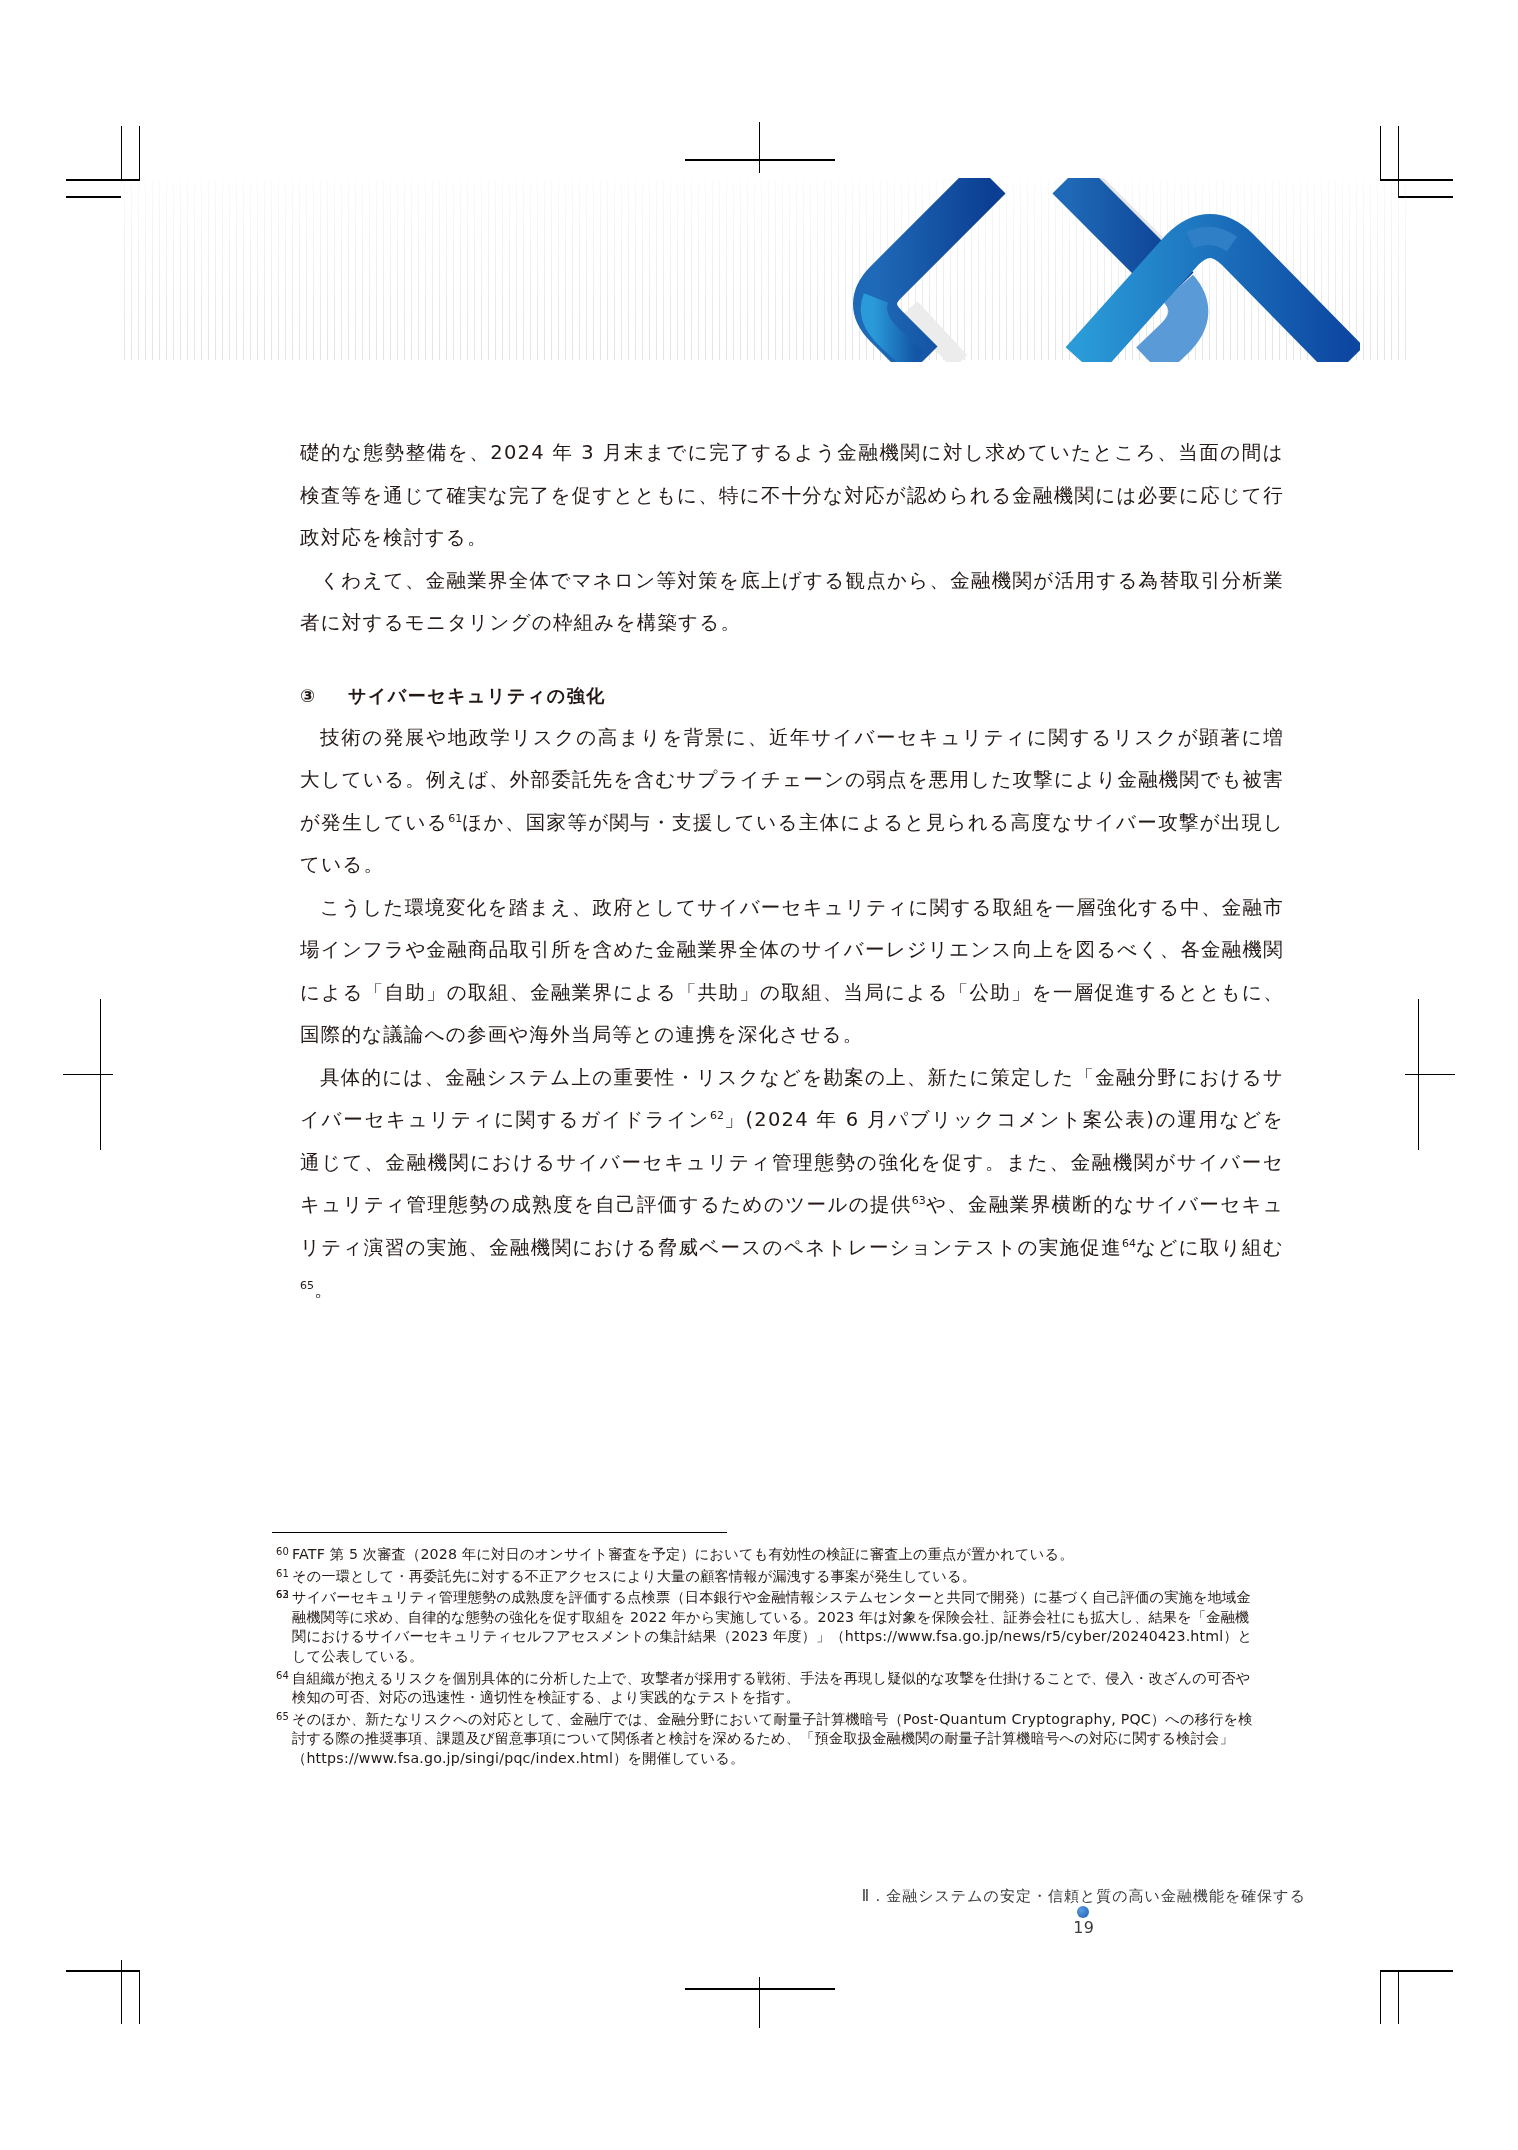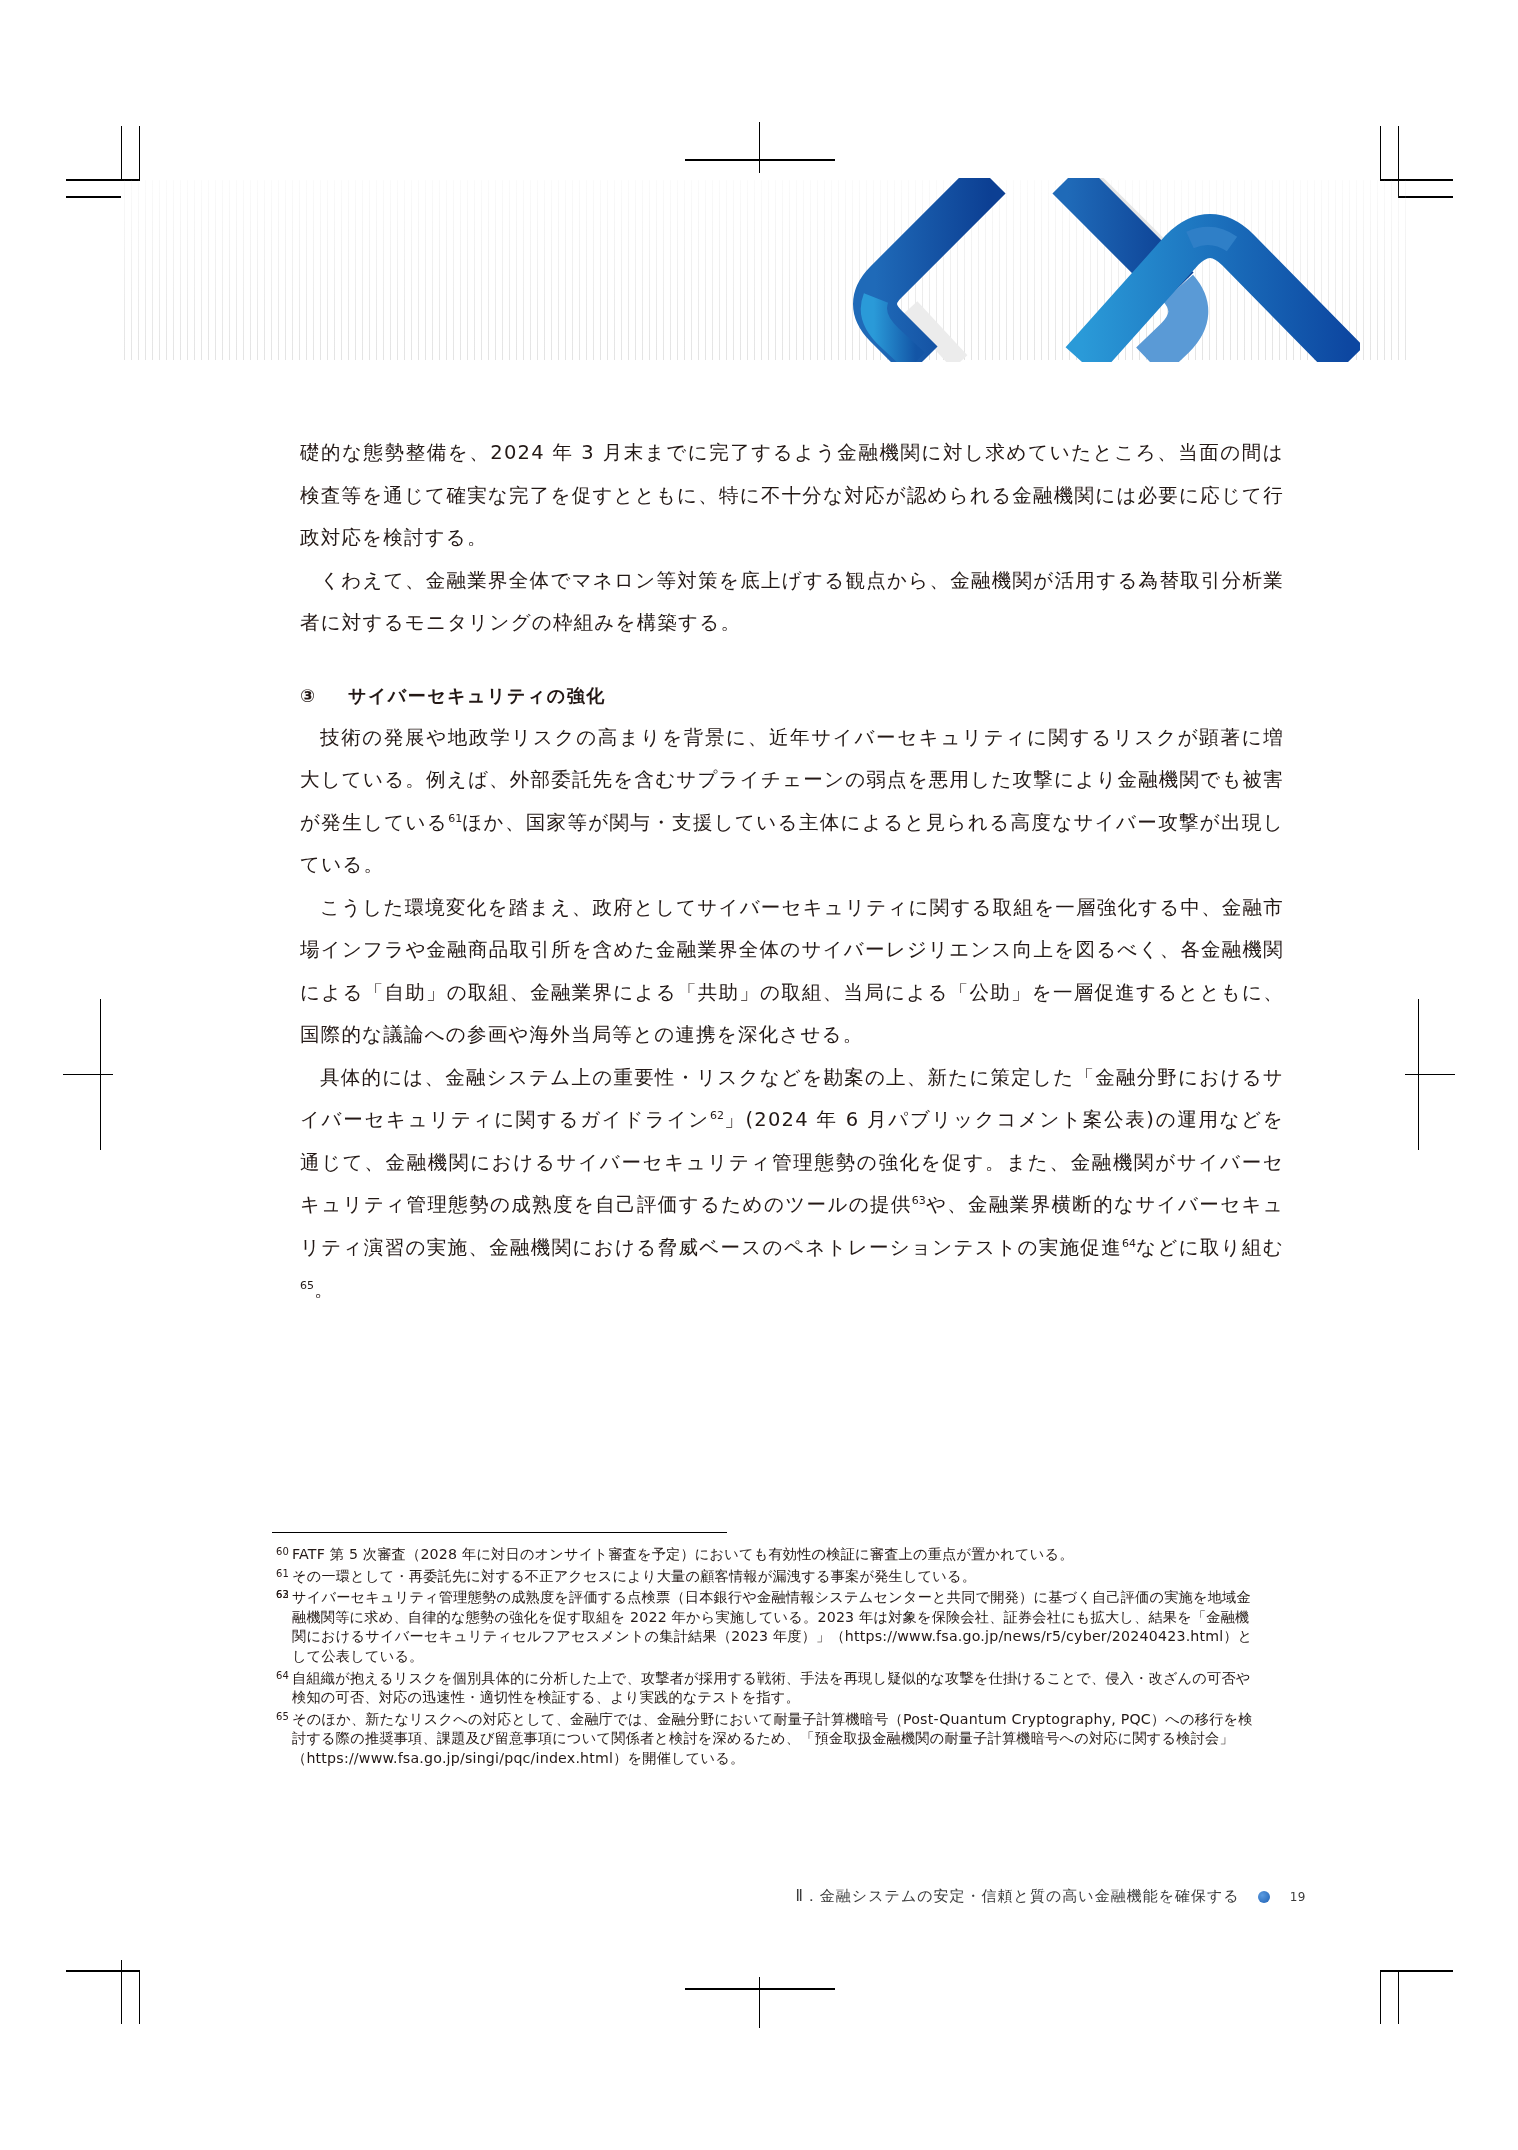--- a/index.html
+++ b/index.html
@@ -20,23 +20,23 @@
   .para.indent { text-indent: 20px; }
   .para sup { font-size: 11px; line-height: 0; vertical-align: super; letter-spacing: 0; }
   .heading {
     margin: 30px 0 0 0; font-size: 18px; line-height: 42px; font-weight: bold; letter-spacing: 1.5px;
   }
   .heading .num { display: inline-block; width: 48px; }
   .fn-rule { position: absolute; left: 272px; top: 1532px; width: 455px; height: 1px; background: #000; }
   .footnotes { position: absolute; left: 272px; top: 1545px; width: 990px; }
   .fn { position: relative; padding-left: 20px; font-size: 14.2px; line-height: 19.6px; letter-spacing: 0.2px; margin: 0 0 2px 0; }
   .fn .fn-num { position: absolute; left: 4px; top: -3px; font-size: 10px; }
-  .footer { position: absolute; top: 1887px; right: 212px; display: flex; align-items: center; font-size: 15px; color: #3a3a3a; letter-spacing: 1px; }
+  .footer { position: absolute; top: 1887px; right: 212px; display: flex; align-items: center; font-size: 15px; color: #3a3a3a; letter-spacing: 1px; flex-direction: column; }
   .footer .dot { width: 12px; height: 12px; border-radius: 50%; background: radial-gradient(circle at 35% 35%, #5b9be0, #1d5fb3); margin: 0 20px 0 18px; }
-  .footer .page { font-size: 12px; letter-spacing: 0.5px; }
+  .footer .page { font-size: 16px; letter-spacing: 0.5px; }
 </style>
 </head>
 <body>
 
 <div>
 
   <div class="mark" style="left:121px;top:126px;width:1px;height:53px;"></div>
   <div class="mark" style="left:139px;top:126px;width:1px;height:53px;"></div>
   <div class="mark" style="left:66px;top:179px;width:74px;height:2px;"></div>
   <div class="mark" style="left:66px;top:196px;width:55px;height:2px;"></div>

